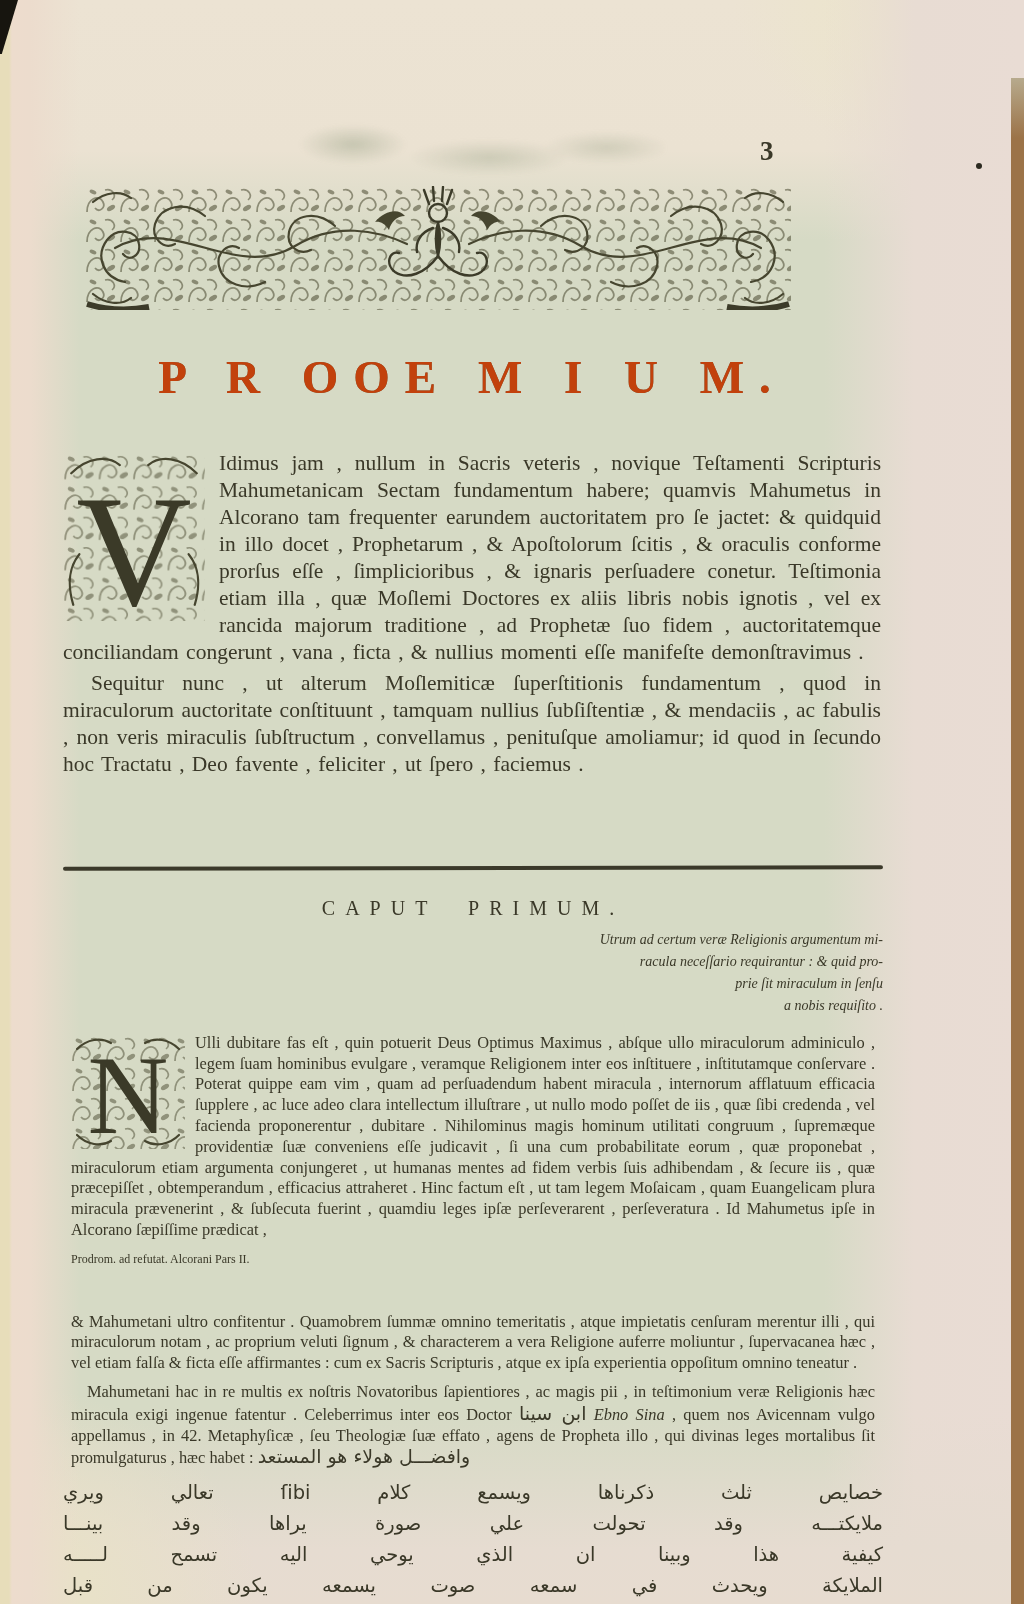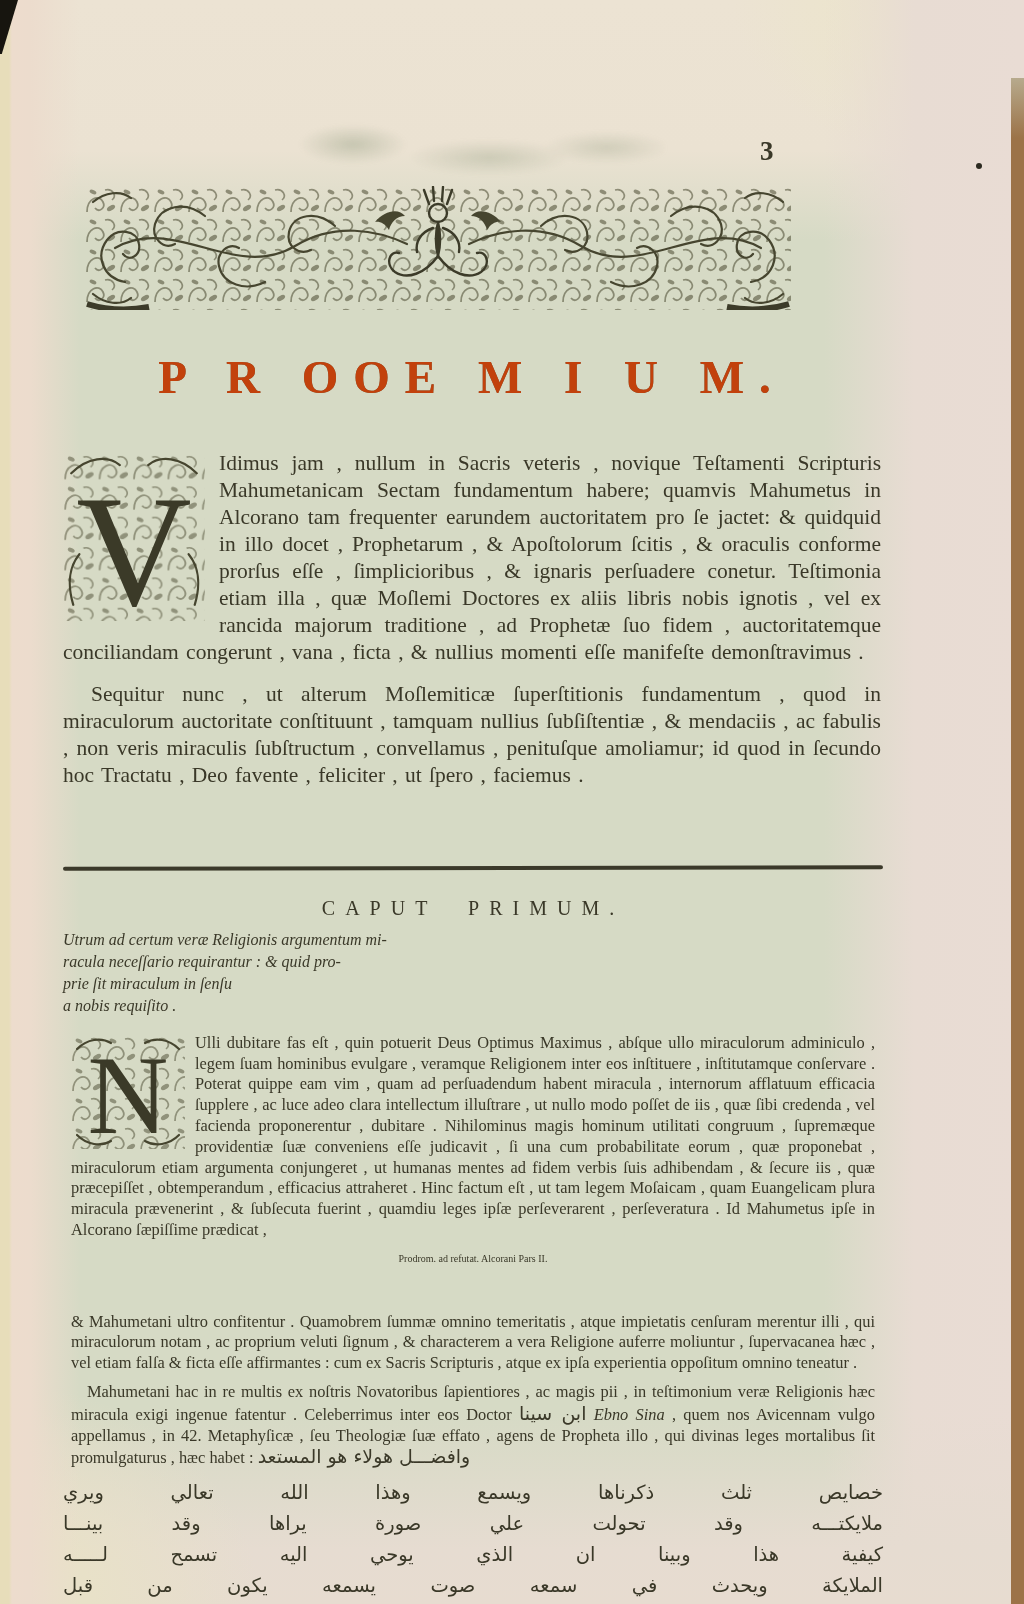--- a/index.html
+++ b/index.html
@@ -33,35 +33,35 @@
   .page-num{position:absolute;left:760px;top:136px;font-size:27px;font-weight:bold;color:#3a3828;}
 
   .headpiece{position:absolute;left:85px;top:186px;width:706px;height:124px;}
 
   .title{position:absolute;left:63px;top:350px;width:818px;text-align:center;
     font-size:47px;font-weight:bold;letter-spacing:15px;color:#c2410c;text-shadow:0 0 .6px rgba(52,50,31,.7);}
 
   .intro{position:absolute;left:63px;top:450px;width:818px;font-size:21.5px;line-height:27px;
     text-align:justify;color:#3a3828;word-spacing:.09em;}
   .intro p{margin:0;}
-  .intro p.second{text-indent:28px;margin-top:15px;}
+  .intro p.second{text-indent:28px;margin-top:4px;}
   .vblock{float:left;width:142px;height:168px;margin:3px 14px 0 0;}
 
   .rule{position:absolute;left:63px;top:866px;width:820px;height:4px;background:#3b392a;
     border-radius:3px;transform:rotate(-.12deg);}
 
   .columns{position:absolute;left:63px;top:882px;width:820px;display:flex;gap:26px;flex-direction:column;}
   .col{flex:1;min-width:0;font-size:16.4px;line-height:20.8px;text-align:justify;color:#3a3828;}
 
   .caput{margin:16px 0 10px 0;text-align:center;font-size:20px;letter-spacing:10px;word-spacing:16px;
     font-weight:normal;color:#3a3828;}
-  .subtitle{font-style:italic;text-align:left;font-size:16px;line-height:22px;margin-bottom:16px;}
+  .subtitle{font-style:italic;text-align:right;font-size:14px;line-height:22px;margin-bottom:16px;}
   .nblock{float:left;width:114px;height:114px;margin:2px 10px 2px 0;}
   .col p{margin:8px;}
-  .footnote{text-align:center;font-size:10px;margin-top:4px;text-indent:0;}
+  .footnote{font-size:12px;margin-top:4px;text-indent:0;}
 
   .rc p.indent{text-indent:16px;}
   .rc .ar-inline{direction:rtl;unicode-bidi:isolate;font-family:"DejaVu Sans",sans-serif;font-size:19px;}
   .ar-line{direction:rtl;font-family:"DejaVu Sans",sans-serif;font-size:19.5px;line-height:31px;
     text-align:justify;text-align-last:justify;color:#3a3828;}
   .italic{font-style:italic;}
   .rc-footer{position:relative;margin-top:10px;text-align:center;font-size:17px;}
   .signature{word-spacing:10px;}
   .catchword{position:absolute;right:52px;top:4px;letter-spacing:4px;}
 
@@ -155,21 +155,21 @@
       </p>
       <p class="footnote">Prodrom. ad refutat. Alcorani Pars II.</p>
     </div>
 
     <div class="col rc">
       <p>&amp; Mahumetani ultro confitentur . Quamobrem ſummæ omnino temeritatis , atque impietatis cenſuram merentur illi , qui miraculorum notam , ac proprium veluti ſignum , &amp; characterem a vera Religione auferre moliuntur , ſupervacanea hæc , vel etiam falſa &amp; ficta eſſe affirmantes : cum ex Sacris Scripturis , atque ex ipſa experientia oppoſitum omnino teneatur .</p>
       <p class="indent">
         <span>Mahumetani hac in re multis ex noſtris Novatoribus ſapientiores , ac magis pii , in teſtimonium veræ Religionis hæc miracula exigi ingenue fatentur . Celeberrimus inter eos Doctor </span><span class="ar-inline">ابن سينا</span><span class="italic"> Ebno Sina</span><span> , quem nos Avicennam vulgo appellamus , in 42. Metaphyſicæ , ſeu Theologiæ ſuæ effato , agens de Propheta illo , qui divinas leges mortalibus ſit promulgaturus , hæc habet : </span><span class="ar-inline">وافضـــل هولاء هو المستعد</span>
       </p>
       <div>
-        <div class="ar-line">خصايص ثلث ذكرناها ويسمع وهذا الله تعالي ويري</div>
+        <div class="ar-line">خصايص ثلث ذكرناها ويسمع كلام ſibi تعالي ويري</div>
         <div class="ar-line">ملايكتـــه وقد تحولت علي صورة يراها وقد بينـــا</div>
         <div class="ar-line">كيفية هذا وبينا ان الذي يوحي اليه تسمح لـــــه</div>
         <div class="ar-line">الملايكة ويحدث في سمعه صوت يسمعه يكون من قبل</div>
         <div class="ar-line">الله تعالى والملايكة فيسمع من غير ان يكون ذلك</div>
         <div class="ar-line">كالاما من الناس والحيوان الارض وهذا الموحـــي اليه</div>
       </div>
       <div class="rc-footer">
         <span class="signature">I 3</span>
         <span class="catchword">. . . .</span>
       </div>

